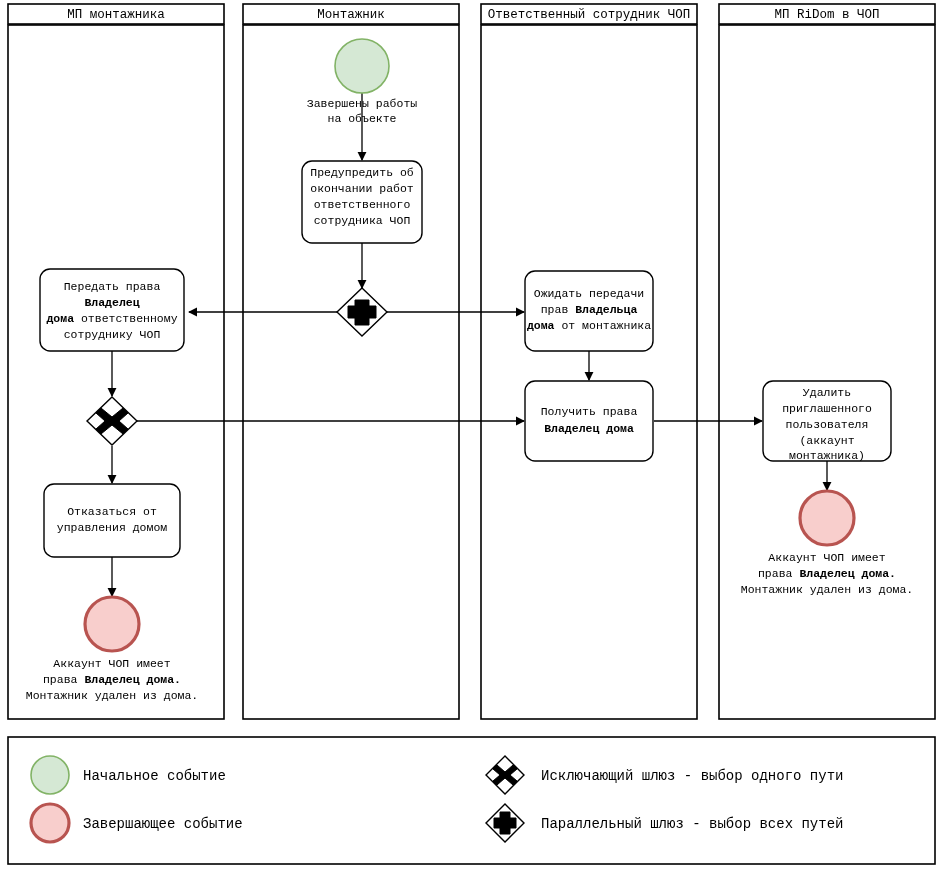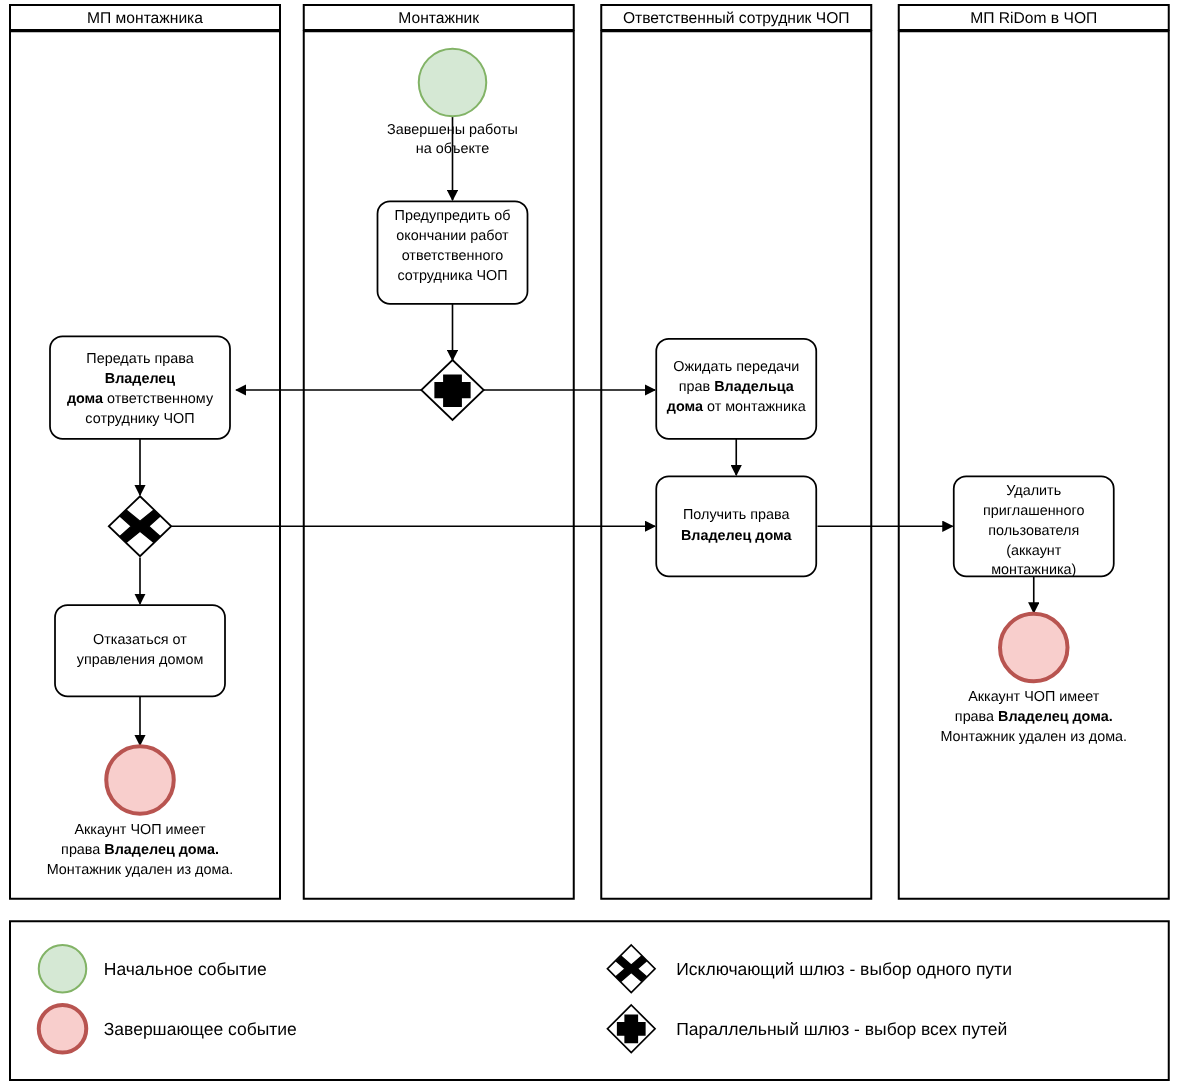--- a/index.html
+++ b/index.html
@@ -11,20 +11,21 @@
     width: 942px;
     height: 872px;
     font-family: "Liberation Sans", sans-serif;
     color: #000000;
     overflow: hidden;
   }
   #diagram-root {
     position: relative;
     width: 942px;
     height: 872px;
+    font-family: Liberation Mono, monospace;
   }
   svg.canvas {
     position: absolute;
     left: 0;
     top: 0;
     width: 942px;
     height: 872px;
     display: block;
   }
   .lane-title {

